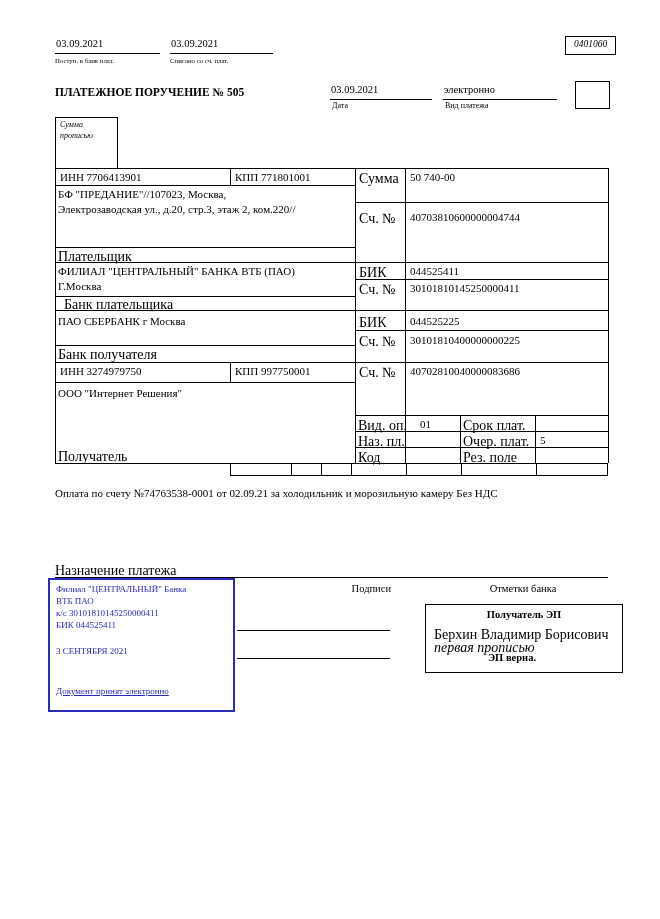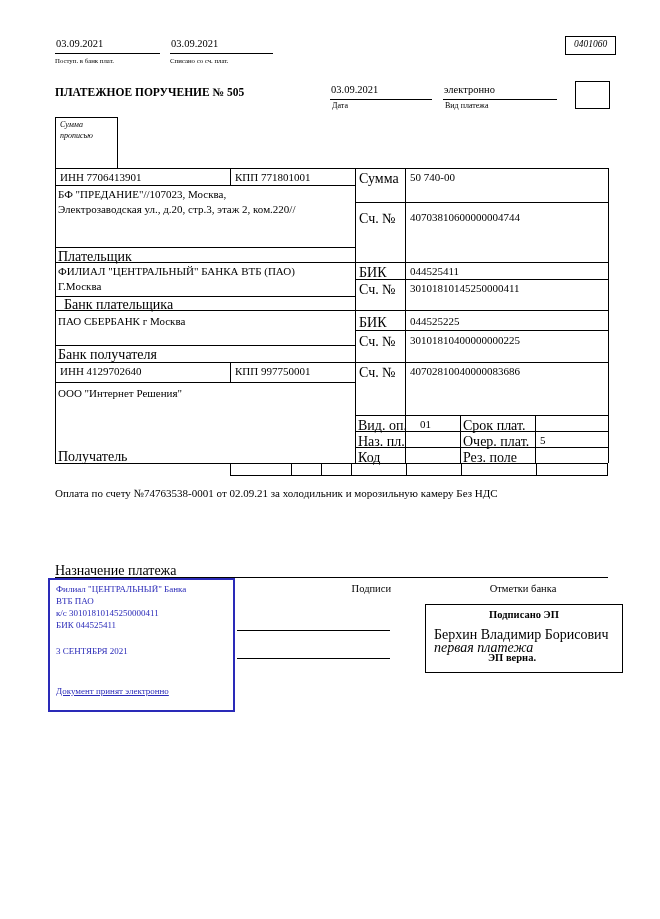--- a/index.html
+++ b/index.html
@@ -89,21 +89,21 @@
   <div class="t" style="left:410px;top:281px;">30101810145250000411</div>
   <div class="lbl" style="left:64px;top:297px;">Банк плательщика</div>
 
   <div class="t" style="left:58px;top:314px;">ПАО СБЕРБАНК г Москва</div>
   <div class="lbl" style="left:359px;top:315px;">БИК</div>
   <div class="t" style="left:410px;top:314px;">044525225</div>
   <div class="lbl" style="left:359px;top:334px;">Сч. №</div>
   <div class="t" style="left:410px;top:333px;">30101810400000000225</div>
   <div class="lbl" style="left:58px;top:347px;text-align:center;">Банк получателя</div>
 
-  <div class="t" style="left:60px;top:364px;">ИНН 4129702640</div>
+  <div class="t" style="left:60px;top:364px;">ИНН 3274979750</div>
   <div class="t" style="left:235px;top:364px;">КПП 997750001</div>
   <div class="lbl" style="left:359px;top:365px;">Сч. №</div>
   <div class="t" style="left:410px;top:364px;">40702810040000083686</div>
   <div class="t" style="left:58px;top:386px;">ООО "Интернет Решения"</div>
   <div class="lbl" style="left:58px;top:449px;">Получатель</div>
 
   <div class="lbl" style="left:358px;top:418px;">Вид. оп.</div>
   <div class="t" style="left:420px;top:417px;">01</div>
   <div class="lbl" style="left:463px;top:418px;">Срок плат.</div>
   <div class="lbl" style="left:358px;top:434px;">Наз. пл.</div>
@@ -133,19 +133,19 @@
     <div class="s" style="top:66px;">3 СЕНТЯБРЯ 2021</div>
     <div class="s" style="top:106px;text-decoration:underline;">Документ принят электронно</div>
   </div>
 
   <div class="lbl" style="left:235px;top:583px;width:156px;text-align:right;font-size:10.5px;">Подписи</div>
   <div class="h" style="left:237px;top:630px;width:153px;"></div>
   <div class="h" style="left:237px;top:658px;width:153px;"></div>
 
   <div class="lbl" style="left:425px;top:583px;width:196px;text-align:center;font-size:10.5px;">Отметки банка</div>
   <div class="esign">
-    <div class="lbl b" style="left:0;right:0;top:4px;text-align:center;font-size:10.5px;">Подписано ЭП</div>
+    <div class="lbl b" style="left:0;right:0;top:4px;text-align:center;font-size:10.5px;">Получатель ЭП</div>
     <div class="lbl" style="left:8px;top:22px;">Берхин Владимир Борисович</div>
-    <div class="lbl i" style="left:8px;top:35px;">первая платежа</div>
+    <div class="lbl i" style="left:8px;top:35px;">первая прописью</div>
     <div class="lbl b" style="left:62px;top:47px;font-size:10.5px;">ЭП верна.</div>
   </div>
 
 </div>
 
 </body></html>

